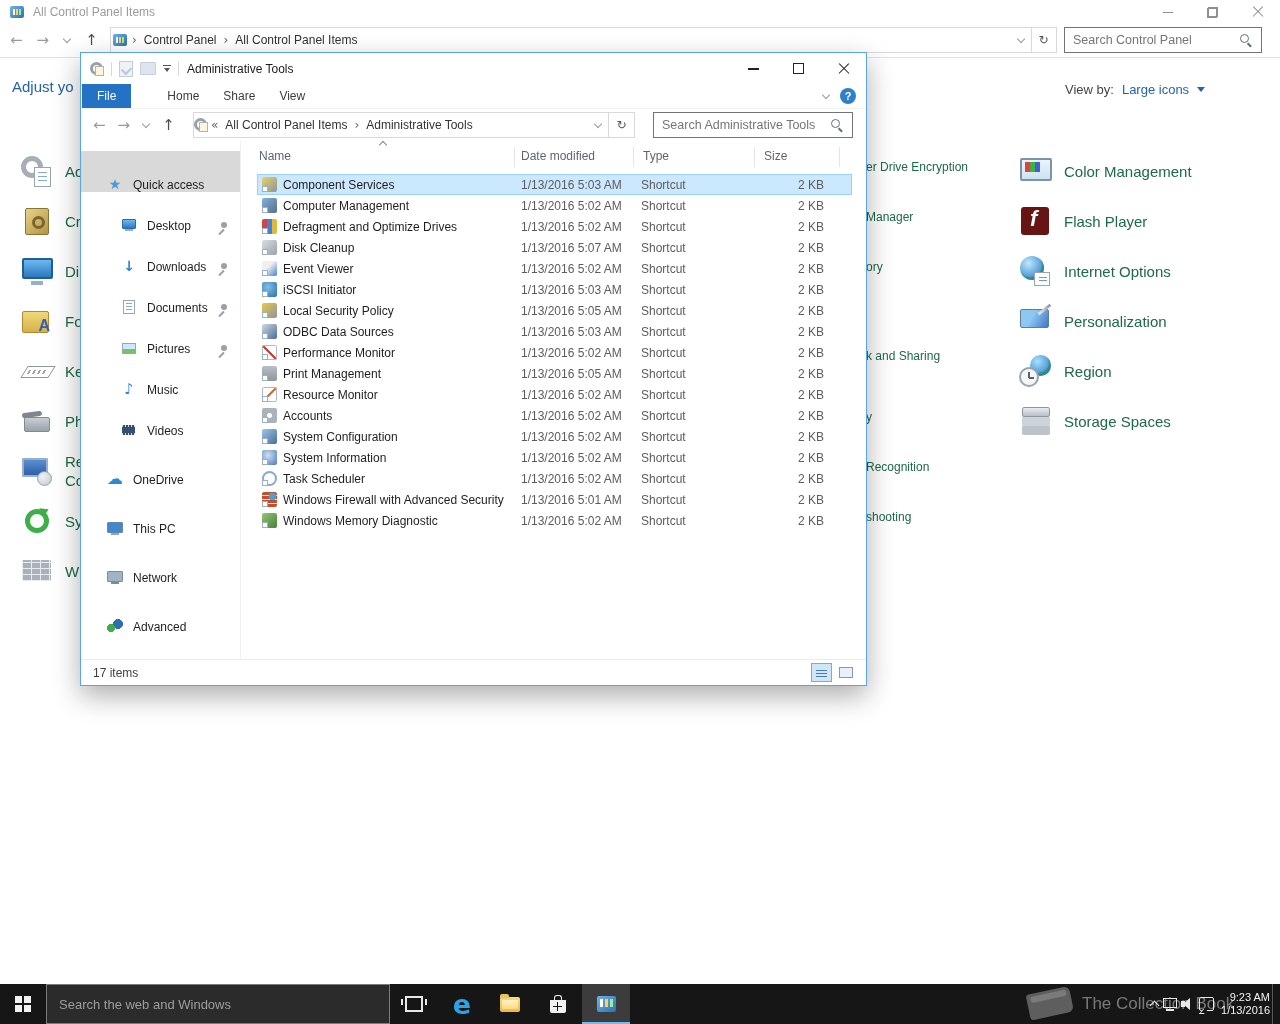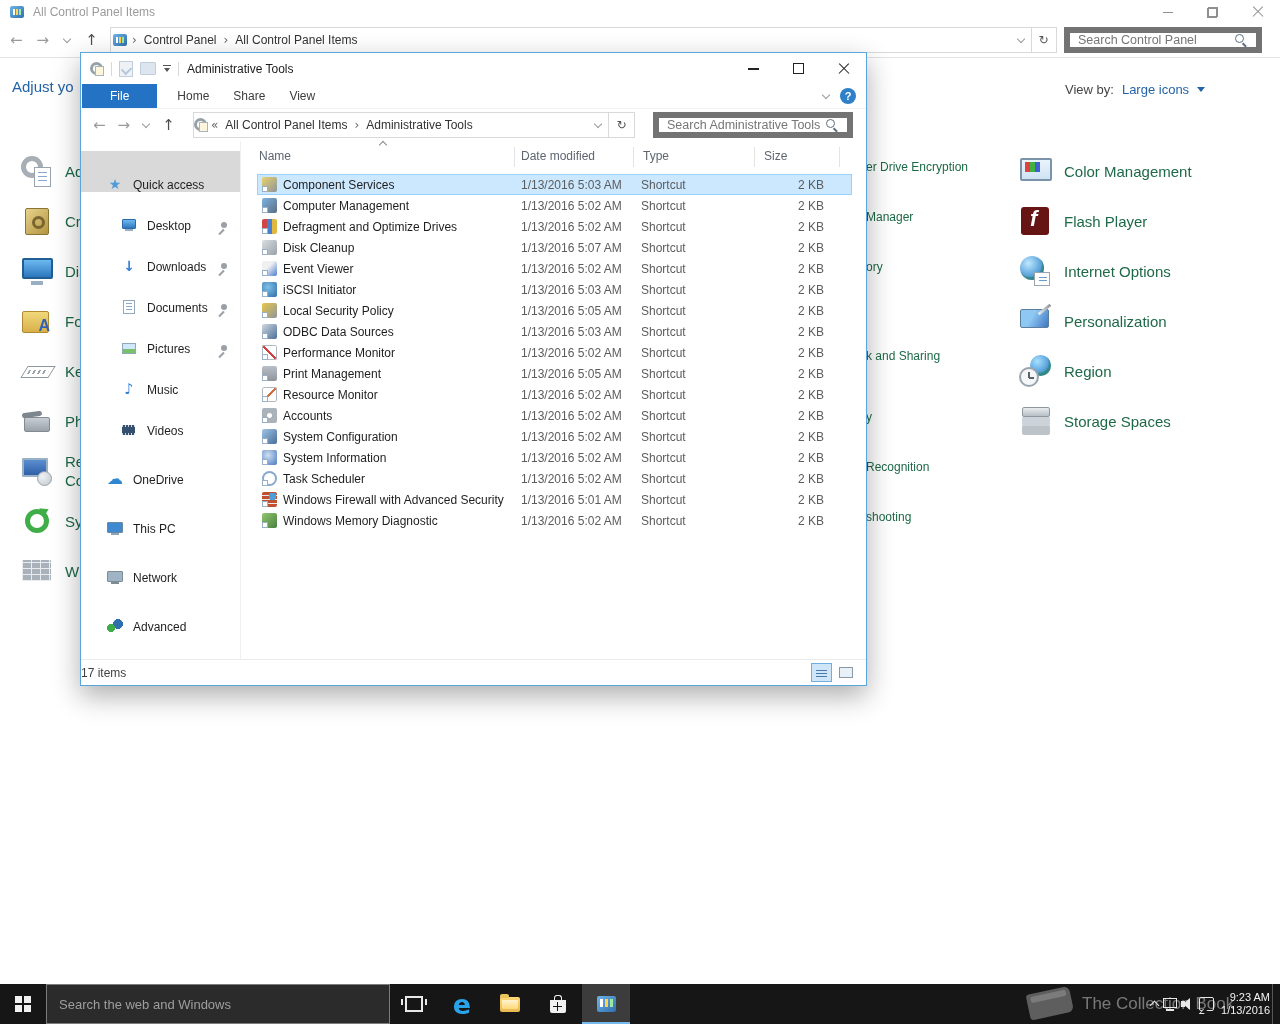--- a/index.html
+++ b/index.html
@@ -31,21 +31,21 @@
   .navglyphs .up{color:#4d4d4d}
   .chev-s{width:8px;height:8px;position:relative}
   .chev-s::before{content:"";position:absolute;left:1px;top:0;width:5px;height:5px;border-right:1px solid #999;border-bottom:1px solid #999;transform:rotate(45deg)}
   .addrbox{position:absolute;top:3px;height:26px;border:1px solid #d9d9d9;display:flex;align-items:center;background:#fff;box-sizing:border-box}
   .cpw .addrbox{left:110px;width:922px}
   .crumb{color:#333;margin:0 4px;white-space:nowrap}
   .crumbsep{color:#666;margin:0 3px}
   .addr-end{margin-left:auto;display:flex;align-items:center;gap:8px;padding-right:6px}
   .refresh-seg{position:absolute;top:3px;width:26px;height:26px;border:1px solid #d9d9d9;border-left:none;display:flex;align-items:center;justify-content:center;color:#555;box-sizing:border-box}
   .cpw .refresh-seg{left:1031px}
-  .searchbox{position:absolute;top:3px;height:26px;border:6px solid #737373;display:flex;align-items:center;padding:0 8px;color:#767676;box-sizing:border-box;background:#fff}
+  .searchbox{position:absolute;top:3px;height:26px;border:1px solid #737373;display:flex;align-items:center;padding:0 8px;color:#767676;box-sizing:border-box;background:#fff}
   .cpw .searchbox{left:1064px;width:198px;font-size:12.5px}
   .mag{margin-left:auto;position:relative;width:14px;height:14px;flex:none}
   .mag::before{content:"";position:absolute;left:1px;top:1px;width:7px;height:7px;border:1.5px solid #5f6f7f;border-radius:50%}
   .mag::after{content:"";position:absolute;right:1px;bottom:1px;width:5px;height:1.6px;background:#5f6f7f;transform:rotate(45deg)}
   .mini-cp{width:14px;height:12px;border-radius:2px;background:linear-gradient(135deg,#6db4e8,#2f6fae);position:relative;flex:none;margin:0 2px}
   .mini-cp::before{content:"";position:absolute;left:3px;top:3px;width:8px;height:6px;background:linear-gradient(90deg,#fff 0 2px,transparent 2px 3px,#ffd34e 3px 5px,transparent 5px 6px,#9fe8a0 6px 8px)}
 
   .cp-heading{position:absolute;left:12px;top:78px;font-size:15px;color:#2463a8;white-space:nowrap}
   .viewby{position:absolute;left:1065px;top:82px;display:flex;align-items:center;gap:8px;font-size:13px;color:#444}
   .viewby .mode{color:#2463a8}
@@ -113,21 +113,21 @@
   .mini-doc::before{content:"";position:absolute;left:2px;top:4px;width:7px;height:5px;border-left:2px solid #b8c8d8;border-bottom:2px solid #b8c8d8;transform:rotate(-45deg)}
   .mini-folder{width:14px;height:11px;background:#dde6ee;border:1px solid #c2cedb;border-radius:1px}
   .qat-drop{width:8px;height:8px;position:relative}
   .qat-drop::before{content:"";position:absolute;left:0;top:0;width:8px;height:1.5px;background:#555}
   .qat-drop::after{content:"";position:absolute;left:1px;top:3px;border-left:3px solid transparent;border-right:3px solid transparent;border-top:4px solid #555}
   .exp-title .t{margin-left:8px;color:#1b1b1b}
   .exp-ctrls{margin-left:auto;display:flex}
   .exp-ctrls .cbtn{height:31px}
   .exp-ribbon{height:24px;display:flex;align-items:center;position:relative;border-bottom:1px solid #f2f2f2}
   .tab{height:24px;line-height:24px;padding:0 12px;color:#3c3c3c}
-  .tab.file{background:#2472c4;color:#fff;padding:0 28px;margin-left:1px;margin-right:8px}
+  .tab.file{background:#2472c4;color:#fff;padding:0 15px;margin-left:1px;margin-right:24px}
   .ribbon-right{position:absolute;right:10px;top:0;height:24px;display:flex;align-items:center;gap:10px}
   .helpq{width:16px;height:16px;border-radius:50%;background:#2e80c8;color:#fff;font-size:11px;font-weight:bold;display:flex;align-items:center;justify-content:center}
   .exp-addr{height:32px;position:relative}
   .exp-addr .navglyphs{left:12px;gap:12px}
   .exp .addrbox{left:112px;width:416px}
   .exp .refresh-seg{left:528px}
   .exp .searchbox{left:572px;width:200px;font-size:12.5px}
 
   .exp-body{position:absolute;top:88px;left:0;right:0;bottom:26px}
   .navpane{position:absolute;left:0;top:0;bottom:0;width:160px;border-right:1px solid #f0f0f0;padding-top:10px;box-sizing:border-box}
@@ -182,21 +182,21 @@
   .f-odbc{background:linear-gradient(135deg,#d0d8e0,#4a6f98)}
   .f-perfmon{background:#fff;box-shadow:inset 0 0 0 1px #b0b8c0;background-image:linear-gradient(45deg,transparent 44%,#d04040 44% 56%,transparent 56%)}
   .f-printmgmt{background:linear-gradient(180deg,#b8bfc6,#8e959c)}
   .f-resmon{background:#fff;box-shadow:inset 0 0 0 1px #b0b8c0;background-image:linear-gradient(135deg,transparent 44%,#d07040 44% 56%,transparent 56%)}
   .f-services{background:radial-gradient(circle at 50% 50%,#fff 2px,#aab2ba 3px)}
   .f-sysconfig{background:linear-gradient(135deg,#9fc4e8,#4a6f98)}
   .f-sysinfo{background:radial-gradient(circle at 40% 35%,#cfe0f0,#4a78c0)}
   .f-tasksched{background:#fff;border-radius:50%;box-shadow:inset 0 0 0 2px #88a8d0}
   .f-firewall{background:radial-gradient(circle 4px at 70% 30%,#4a9fd8 97%,transparent),repeating-linear-gradient(0deg,#c05030 0 3px,#e8e8e8 3px 4px)}
   .f-memdiag{background:linear-gradient(135deg,#8fc870,#4a7f3f)}
-  .statusbar{position:absolute;left:0;right:0;bottom:0;height:26px;border-top:1px solid #ebebeb;display:flex;align-items:center;color:#3f3f3f;box-sizing:border-box}
+  .statusbar{position:absolute;left:0;right:0;bottom:0;height:26px;border-top:1px solid #ebebeb;display:flex;align-items:center;padding-left:12px;color:#3f3f3f;box-sizing:border-box}
   .togs{margin-left:auto;display:flex;gap:3px;padding-right:10px}
   .tog{width:21px;height:19px;display:flex;align-items:center;justify-content:center;box-sizing:border-box}
   .tog.active{background:#cfe6f8;border:1px solid #70aede}
   .tog-det{width:11px;height:9px;background:repeating-linear-gradient(0deg,#4a7aa8 0 1px,transparent 1px 3px)}
   .tog-lrg{width:12px;height:9px;border:1px solid #8a97a4;background:#e8f0f8}
 
   
   .taskbar{position:absolute;left:0;right:0;bottom:0;height:40px;background:#161616;display:flex;align-items:stretch;z-index:50}
   .start{width:46px;display:flex;align-items:center;justify-content:center}
   .win-flag{position:relative;width:16px;height:16px}

